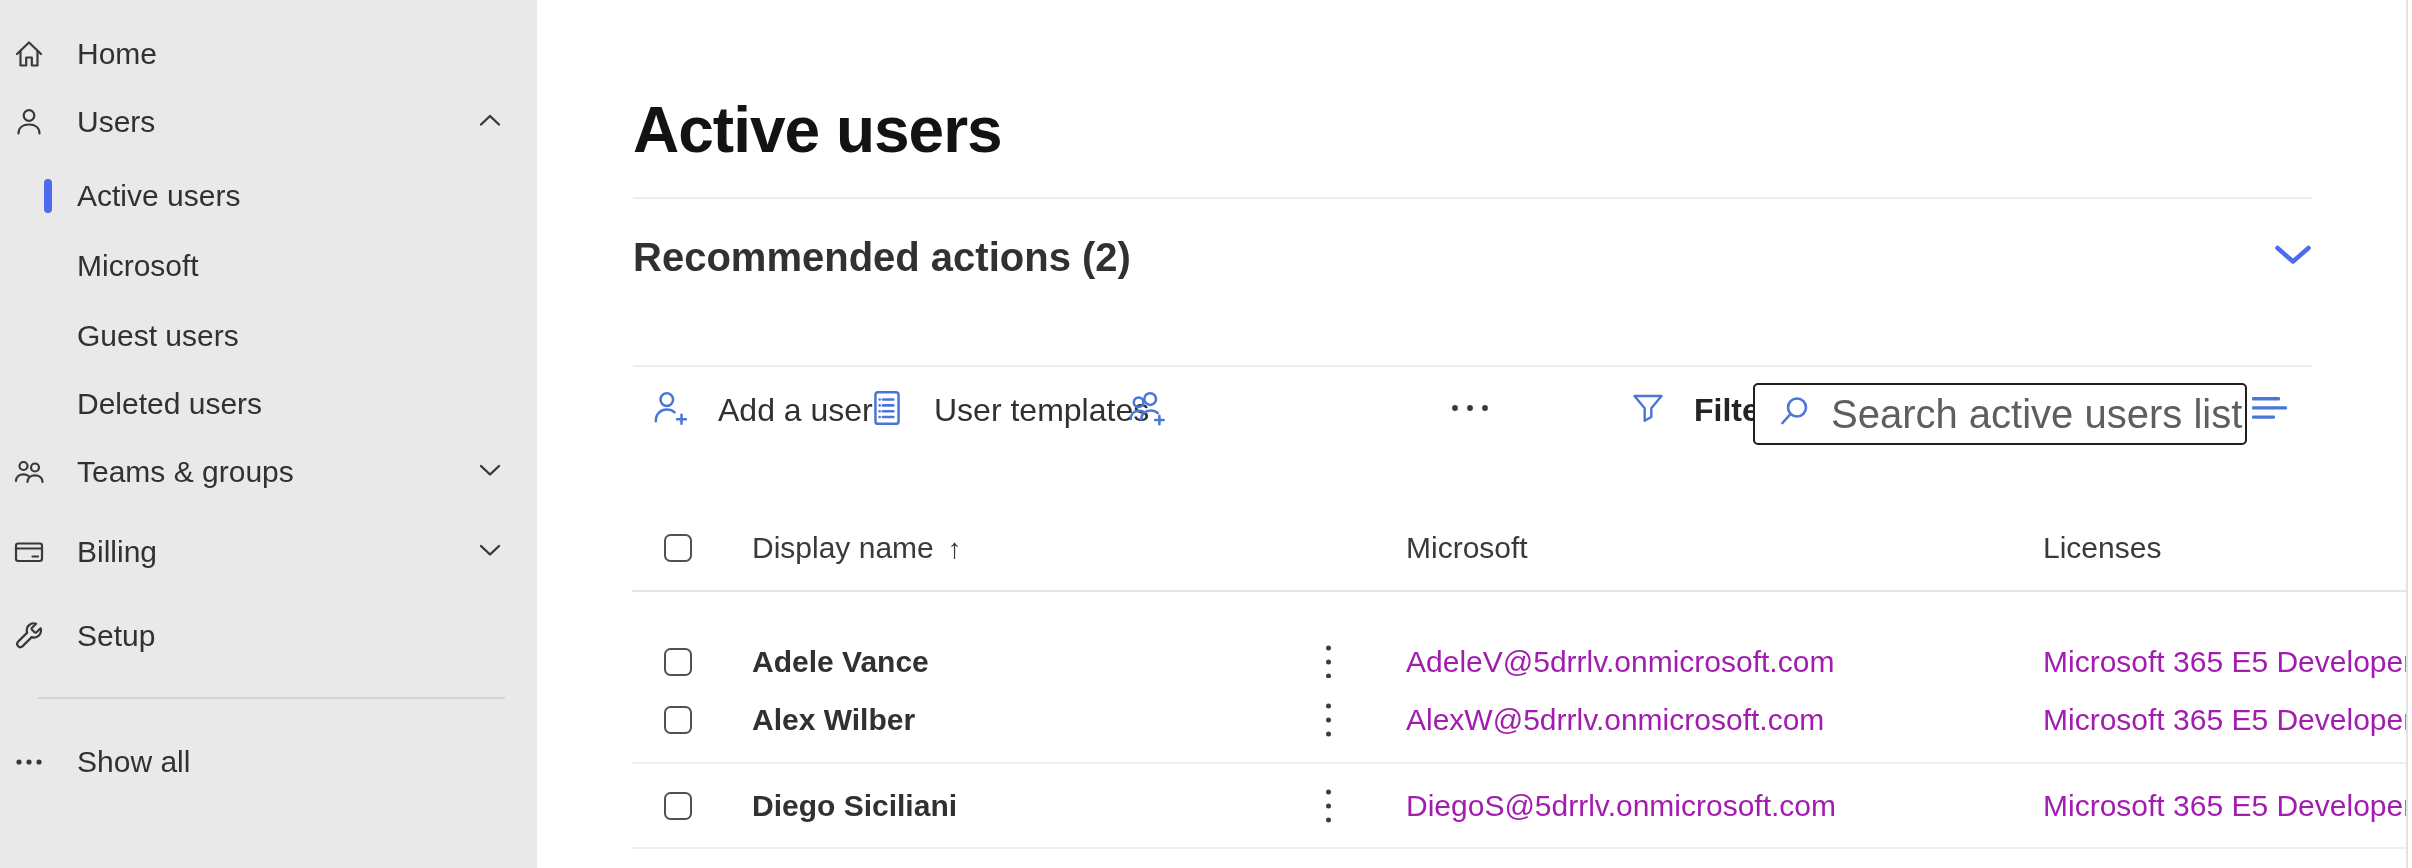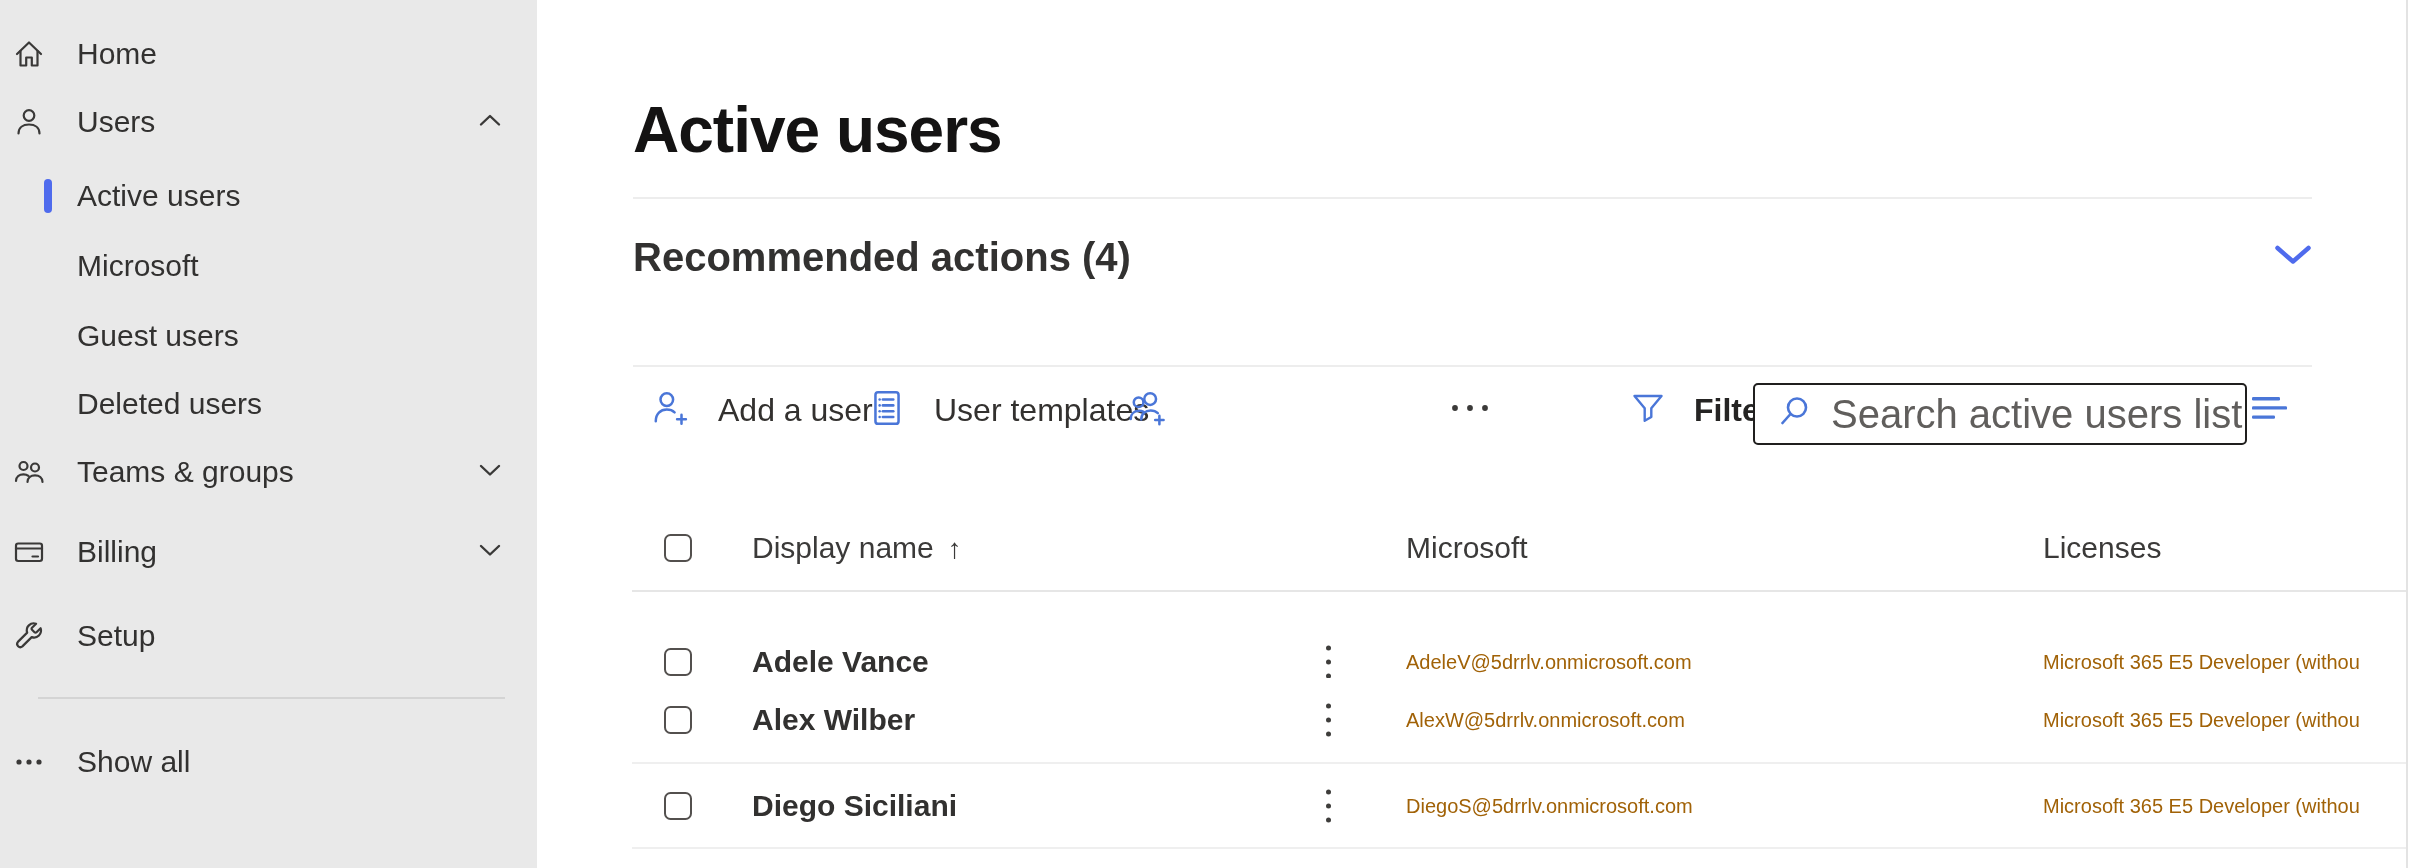--- a/index.html
+++ b/index.html
@@ -42,21 +42,21 @@
 
   
   .thead{left:632px;right:6px;top:505px;height:85px;border-bottom:2px solid #e6e6e6;}
   .trow{left:632px;right:6px;height:84px;border-bottom:2px solid #efefef;background:#fff;}
   .cell{position:absolute;top:50%;transform:translateY(-50%);white-space:nowrap;}
   .checkbox{width:28px;height:28px;border:2.5px solid #53504e;border-radius:6.5px;
     box-sizing:border-box;background:transparent;cursor:pointer;}
   .th-lbl{font-size:30px;color:#3b3a39;}
   .sort-arrow{font-size:28px;color:#3b3a39;margin-left:14px;}
   .name{font-size:30px;font-weight:600;color:#323130;}
-  .mono-txt{font-size:20px;color:#a16207;text-align:right;}
+  .mono-txt{font-size:30px;color:#a21caf;text-align:right;}
   .kebab{display:flex;flex-direction:column;gap:9px;align-items:center;cursor:pointer;}
   .kebab i{width:5px;height:5px;border-radius:50%;background:#3e3d3b;display:block;}
 
   .right-cover{left:2408px;top:0;width:4px;height:868px;background:#fff;z-index:6;}
   .right-hairline{left:2406px;top:0;width:2px;height:868px;background:#e3e3e3;z-index:7;}
 </style>
 </head>
 <body>
 
 <div id="stage">
@@ -157,21 +157,21 @@
       </span>
       <span class="lbl">Show all</span>
     </div>
   </nav>
 
   <h1 class="abs page-title">Active users</h1>
 
   <div class="abs hdiv div1"></div>
 
   <div class="abs rec-row">
-    <span class="rec-label">Recommended actions (4)</span>
+    <span class="rec-label">Recommended actions (2)</span>
     <span>
       <svg width="38" height="22" viewBox="0 0 38 22" fill="none" stroke="#4f6bed" stroke-width="4.5" stroke-linecap="round" stroke-linejoin="round">
         <path d="M3.5 4 L19 17.5 L34.5 4"></path>
       </svg>
     </span>
   </div>
 
   <div class="abs hdiv div2"></div>
 
   <div class="abs tb-btn" style="left:650px">

